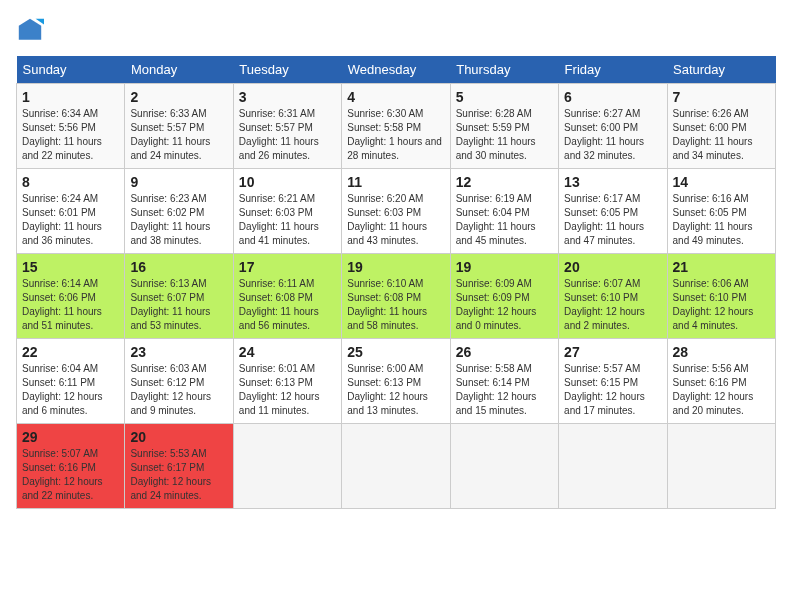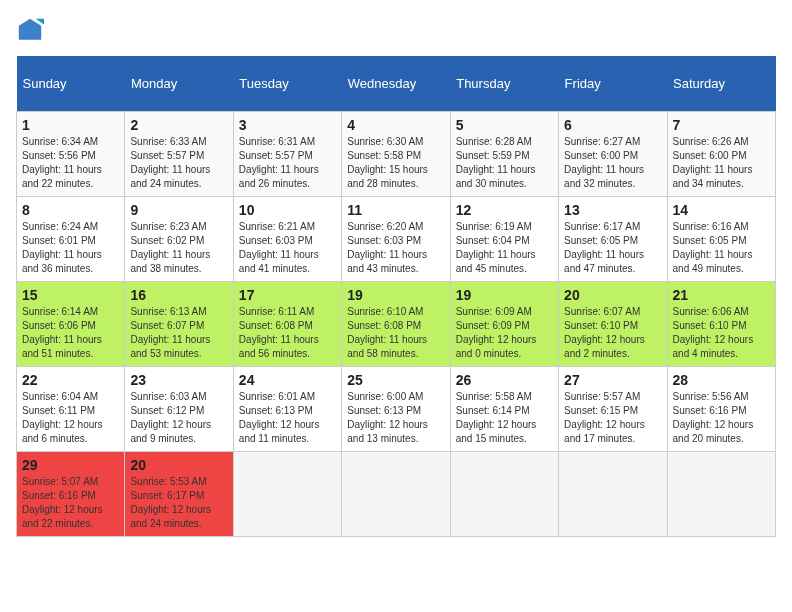--- a/index.html
+++ b/index.html
@@ -46,21 +46,21 @@
     }
     table {
       width: 100%;
       border-collapse: collapse;
       font-size: 11px;
     }
     th {
       background: #2962b0;
       color: white;
       text-align: left;
-      padding: 20px 6px;
+      padding: 6px 6px;
       font-size: 13px;
       font-weight: normal;
     }
     td {
       border: 1px solid #ccc;
       vertical-align: top;
       padding: 5px 5px;
       height: 82px;
       width: calc(100% / 7);
     }
@@ -124,21 +124,21 @@
         <td>
           <span class="day-num">2</span>
           <div class="day-info"><span>Sunrise: 6:33 AM</span><br><span>Sunset: 5:57 PM</span><br><span>Daylight: 11 hours and 24 minutes.</span></div>
         </td>
         <td>
           <span class="day-num">3</span>
           <div class="day-info"><span>Sunrise: 6:31 AM</span><br><span>Sunset: 5:57 PM</span><br><span>Daylight: 11 hours and 26 minutes.</span></div>
         </td>
         <td>
           <span class="day-num">4</span>
-          <div class="day-info"><span>Sunrise: 6:30 AM</span><br><span>Sunset: 5:58 PM</span><br><span>Daylight: 15 hours and 28 minutes.</span></div>
+          <div class="day-info"><span>Sunrise: 6:30 AM</span><br><span>Sunset: 5:58 PM</span><br><span>Daylight: 1 hours and 28 minutes.</span></div>
         </td>
         <td>
           <span class="day-num">5</span>
           <div class="day-info"><span>Sunrise: 6:28 AM</span><br><span>Sunset: 5:59 PM</span><br><span>Daylight: 11 hours and 30 minutes.</span></div>
         </td>
         <td>
           <span class="day-num">6</span>
           <div class="day-info"><span>Sunrise: 6:27 AM</span><br><span>Sunset: 6:00 PM</span><br><span>Daylight: 11 hours and 32 minutes.</span></div>
         </td>
         <td>

